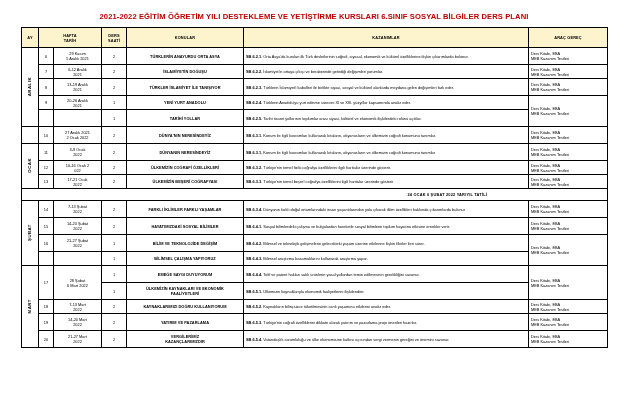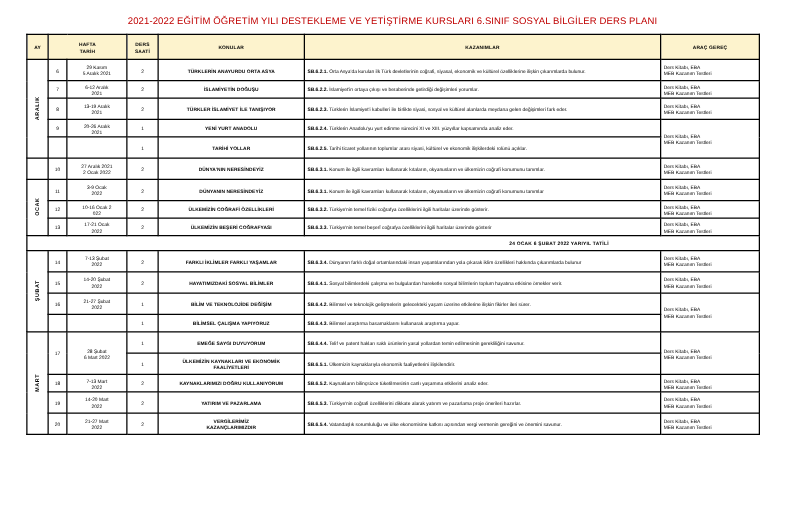--- a/index.html
+++ b/index.html
@@ -18,21 +18,21 @@
   .page {
     width: 628px;
     height: 412px;
     box-sizing: border-box;
     padding: 9px 21px 0 21px;
     position: relative;
   }
   .doc-title {
     text-align: center;
     font-size: 7.6px;
-    font-weight: normal;
+    font-weight: bold;
     color: #c00000;
     letter-spacing: 0.1px;
     margin: 3px 0 6px 0;
     white-space: nowrap;
   }
   table.plan {
     border-collapse: collapse;
     table-layout: fixed;
     width: 586px;
     border: 1px solid #000;

